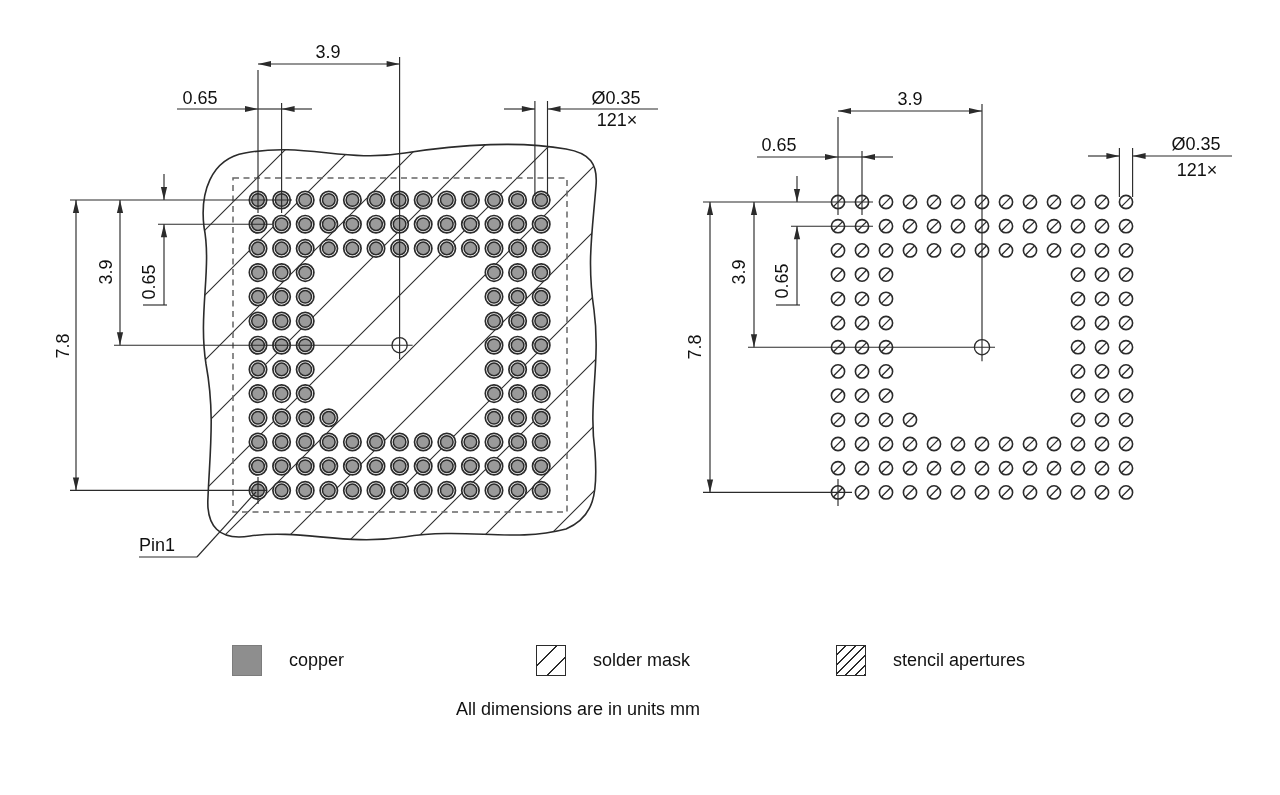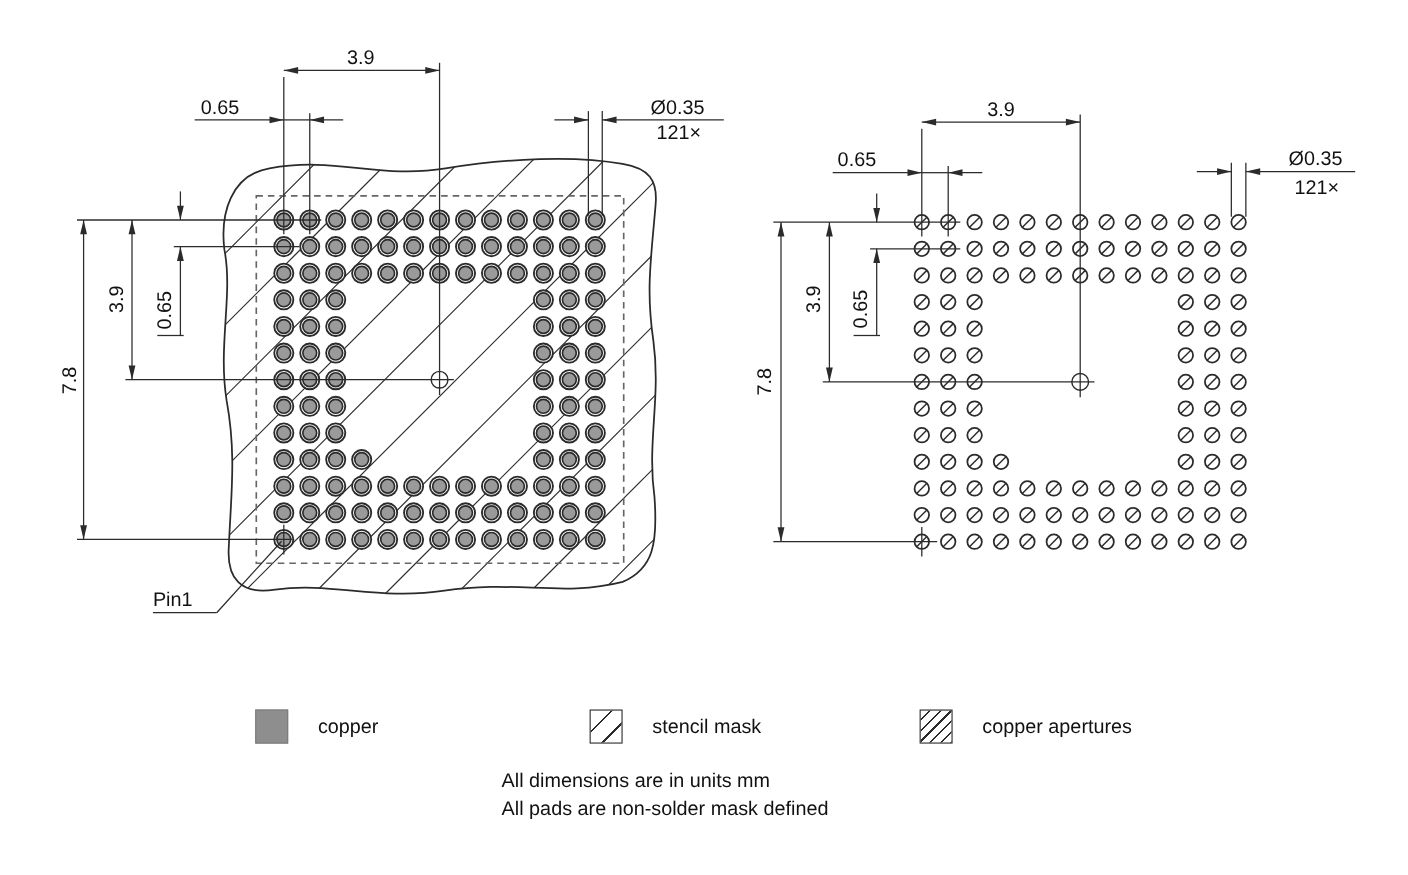--- a/index.html
+++ b/index.html
@@ -1131,22 +1131,21 @@
         <line x1="838" y1="479" x2="838" y2="506" stroke="#2b2b2b" stroke-width="1.15"></line>
       </g>
     </svg>
 
   <div class="legend-item" style="left:232px;top:645px">
     <div class="swatch swatch-copper"></div>
     <div class="legend-label">copper</div>
   </div>
   <div class="legend-item" style="left:536px;top:645px">
     <div class="swatch swatch-solder-mask"></div>
-    <div class="legend-label">stencil mask</div>
+    <div class="legend-label">solder mask</div>
   </div>
   <div class="legend-item" style="left:836px;top:645px">
     <div class="swatch swatch-stencil"></div>
-    <div class="legend-label">copper apertures</div>
+    <div class="legend-label">stencil apertures</div>
   </div>
 
   <div class="note" style="top:699px">All dimensions are in units mm</div>
-  <div class="note" style="top:725px">All pads are non-solder mask defined</div>
 </div>
 
 </body></html>

